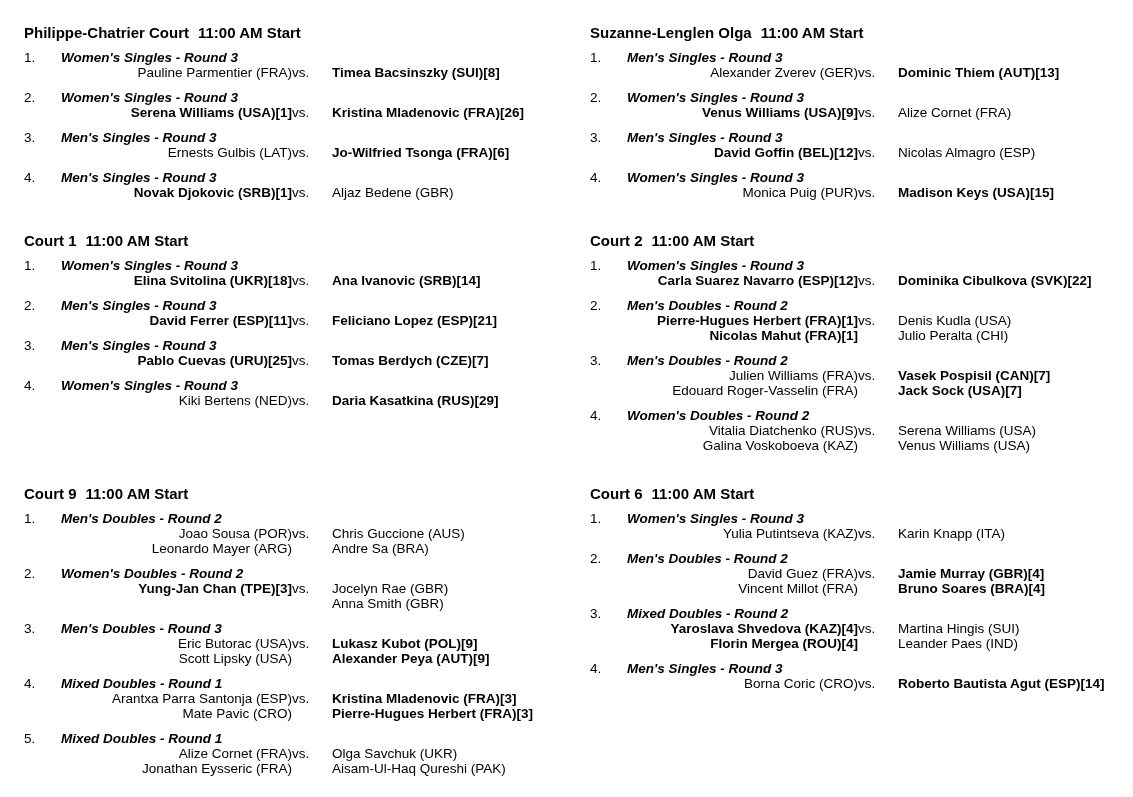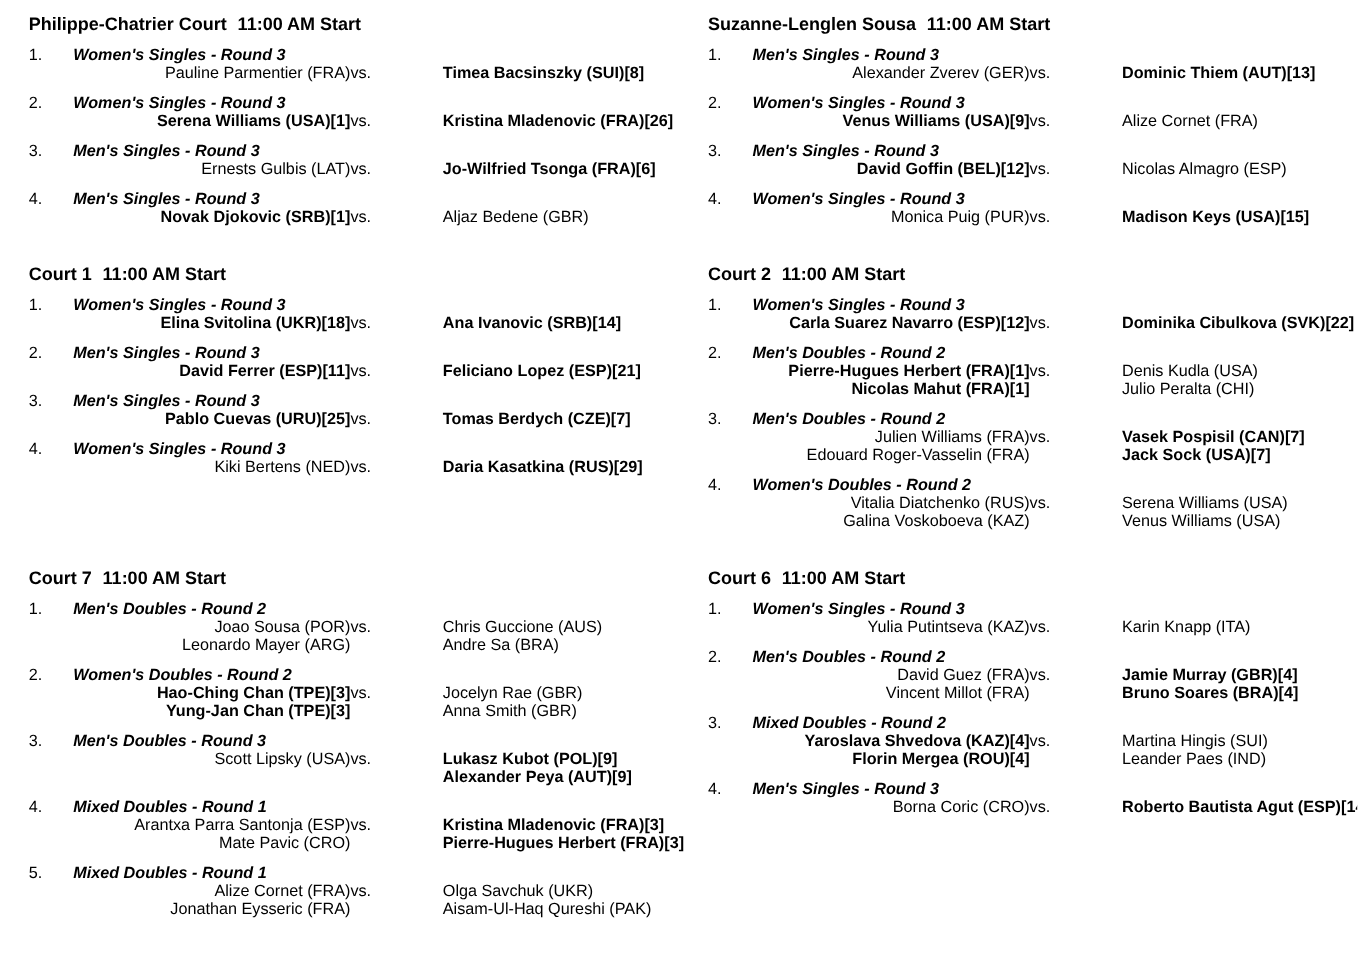--- a/index.html
+++ b/index.html
@@ -6,21 +6,21 @@
     margin: 0;
     padding: 0;
     background: #ffffff;
     color: #000000;
     font-family: "Liberation Sans", "DejaVu Sans", sans-serif;
   }
   .page {
     width: 1131px;
     height: 797px;
     box-sizing: border-box;
-    padding-top: 12px;
+    padding-top: 24px;
     display: grid;
     grid-template-columns: 566px 567px;
     align-items: start;
     overflow: hidden;
     background: #ffffff;
   }
   .court {
     box-sizing: border-box;
     padding-left: 24px;
     margin-bottom: 22px;
@@ -47,21 +47,21 @@
   .match .num   { grid-column: 1; grid-row: 1; }
   .match .round {
     grid-column: 2 / 5;
     grid-row: 1;
     font-weight: bold;
     font-style: italic;
     margin-left: 11px;
   }
   .match .t1 { grid-column: 2; grid-row: 2; text-align: right; }
   .match .vs { grid-column: 3; grid-row: 2; }
-  .match .t2 { grid-column: 4; grid-row: 2; margin-left: 37px; }
+  .match .t2 { grid-column: 4; grid-row: 2; }
   .player { white-space: nowrap; }
   .player.bold { font-weight: bold; }
 </style>
 </head>
 <body>
 
 <main class="page">
   <section class="court">
     <div class="court-title">
       <span class="court-name">Philippe-Chatrier Court</span><span class="start-time">11:00 AM Start</span>
@@ -112,21 +112,21 @@
     <div class="vs">vs.</div>
     <div class="t2 team2">
             <div class="player">Aljaz Bedene (GBR)</div>
           </div>
   </div>
 </div>
   </section>
 
   <section class="court">
     <div class="court-title">
-      <span class="court-name">Suzanne-Lenglen Sousa</span><span class="start-time">11:00 AM Start</span>
+      <span class="court-name">Suzanne-Lenglen Olga</span><span class="start-time">11:00 AM Start</span>
     </div>
     <div class="matches">
   <div class="match">
     <div class="num">1.</div>
     <div class="round">Men's Singles - Round 3</div>
     <div class="t1 team1">
             <div class="player">Alexander Zverev (GER)</div>
           </div>
     <div class="vs">vs.</div>
     <div class="t2 team2">
@@ -283,55 +283,55 @@
     <div class="t2 team2">
             <div class="player">Serena Williams (USA)</div>
             <div class="player">Venus Williams (USA)</div>
           </div>
   </div>
 </div>
   </section>
 
   <section class="court">
     <div class="court-title">
-      <span class="court-name">Court 7</span><span class="start-time">11:00 AM Start</span>
+      <span class="court-name">Court 9</span><span class="start-time">11:00 AM Start</span>
     </div>
     <div class="matches">
   <div class="match">
     <div class="num">1.</div>
     <div class="round">Men's Doubles - Round 2</div>
     <div class="t1 team1">
             <div class="player">Joao Sousa (POR)</div>
             <div class="player">Leonardo Mayer (ARG)</div>
           </div>
     <div class="vs">vs.</div>
     <div class="t2 team2">
             <div class="player">Chris Guccione (AUS)</div>
             <div class="player">Andre Sa (BRA)</div>
           </div>
   </div>
 
   <div class="match">
     <div class="num">2.</div>
     <div class="round">Women's Doubles - Round 2</div>
     <div class="t1 team1">
-            <div class="player bold">Hao-Ching Chan (TPE)[3]</div>
             <div class="player bold">Yung-Jan Chan (TPE)[3]</div>
           </div>
     <div class="vs">vs.</div>
     <div class="t2 team2">
             <div class="player">Jocelyn Rae (GBR)</div>
             <div class="player">Anna Smith (GBR)</div>
           </div>
   </div>
 
   <div class="match">
     <div class="num">3.</div>
     <div class="round">Men's Doubles - Round 3</div>
     <div class="t1 team1">
+            <div class="player">Eric Butorac (USA)</div>
             <div class="player">Scott Lipsky (USA)</div>
           </div>
     <div class="vs">vs.</div>
     <div class="t2 team2">
             <div class="player bold">Lukasz Kubot (POL)[9]</div>
             <div class="player bold">Alexander Peya (AUT)[9]</div>
           </div>
   </div>
 
   <div class="match">

